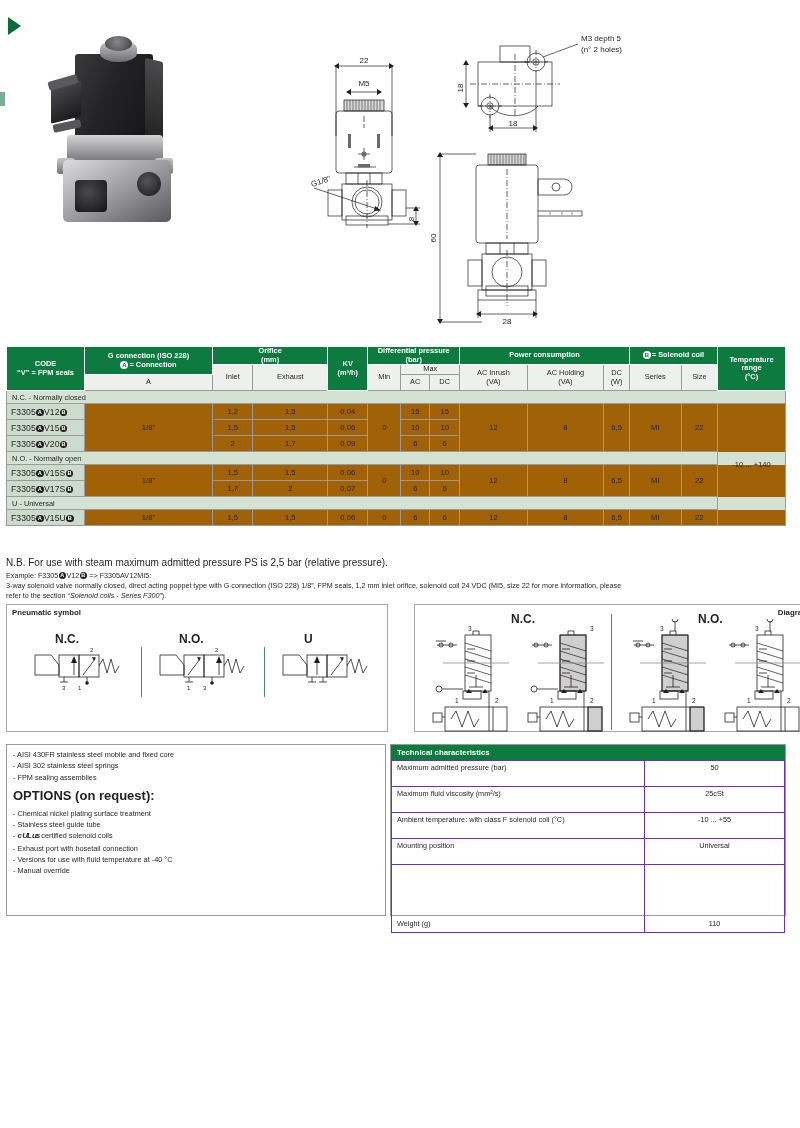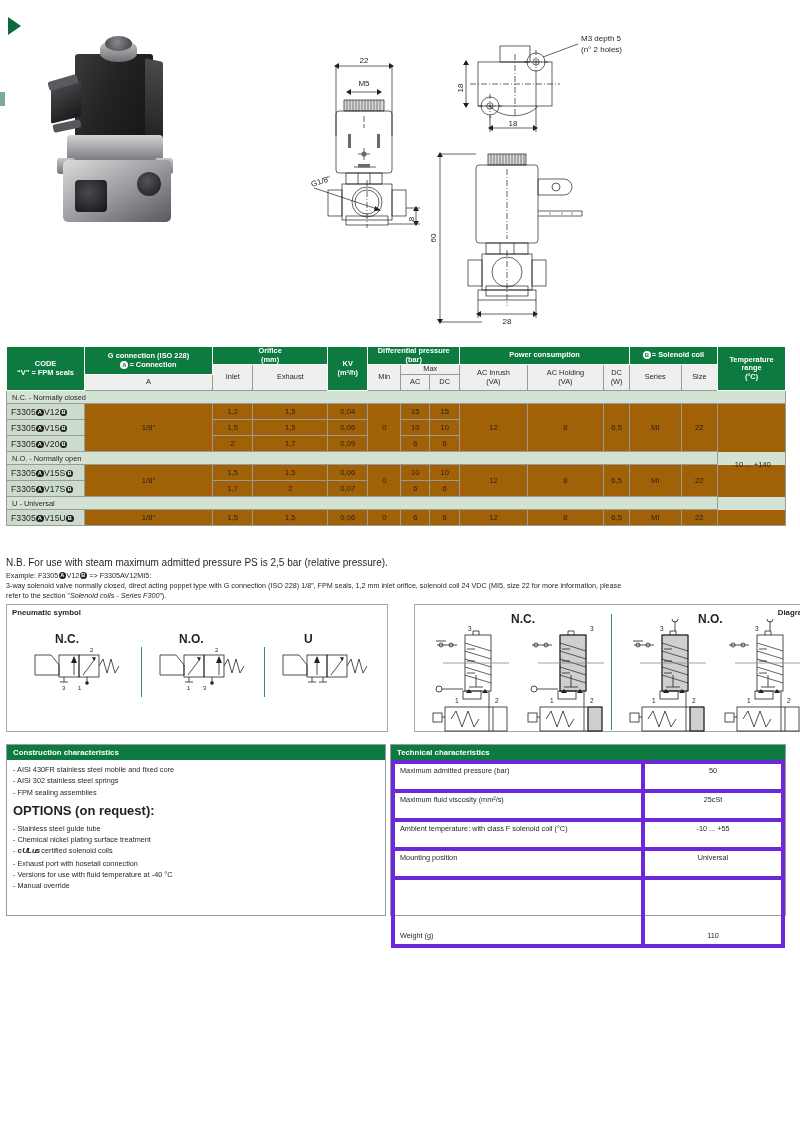--- a/index.html
+++ b/index.html
@@ -66,21 +66,21 @@
   .vsep { position:absolute; width:1px; background:#3f8f64; }
 
   
   .cons { position:absolute; left:6px; top:744px; width:380px; height:172px; border:1px solid #9a9a9a; }
   .tech { position:absolute; left:390px; top:744px; width:396px; height:172px; border:1px solid #9a9a9a; }
   .sec-h { background:#0d7a40; color:#fff; font-size:7.8px; font-weight:bold; padding:3px 0 3px 6px; }
   .cons ul { list-style:none; margin:0; padding:4px 0 0 6px; font-size:7.3px; line-height:1.55; }
   .cons li { white-space:nowrap; }
   .opt-h { font-size:13px; font-weight:bold; padding:5px 0 1px 6px; }
   .ttab { width:100%; border-collapse:collapse; font-size:7.3px; }
-  .ttab td { border:4px solid #6d28d9; padding:2px 0 14px 5px; height:15px; }
+  .ttab td { border:1px solid #6d28d9; padding:2px 0 14px 5px; height:15px; }
   .ttab td.v { text-align:center; width:140px; padding-left:0; }
   .ttab td.tall { height:68px; vertical-align:bottom; padding-bottom:4px; }
   .ul-mark { display:inline-block; font-weight:bold; font-style:italic; font-size:8px; letter-spacing:-1px; }
 </style>
 </head>
 <body>
 
 <div class="page">
 
   <div class="title-row">
@@ -570,30 +570,29 @@
             <text x="40" y="12" fill="#231f20" stroke="none">3</text>
             <text x="32" y="84" fill="#231f20" stroke="none">1</text>
             <text x="72" y="84" fill="#231f20" stroke="none">2</text>
           </g>
         </g>
       </svg>
     </div>
   </div>
 
   <div class="cons">
-    <div class="sec-h">Construction characteristics</div>
     <ul id="cons-list">
         <li>- AISI 430FR stainless steel mobile and fixed core</li>
         <li>- AISI 302 stainless steel springs</li>
         <li>- FPM sealing assemblies</li>
       </ul>
     <div class="opt-h">OPTIONS (on request):</div>
     <ul id="opts-list">
+        <li>- Chemical nickel plating surface treatment</li>
         <li>- Stainless steel guide tube</li>
-        <li>- Chemical nickel plating surface treatment</li>
         <li>- <span class="ul-mark">c UL us</span> certified solenoid coils</li>
         <li>- Exhaust port with hosetail connection</li>
         <li>- Versions for use with fluid temperature at -40 °C</li>
         <li>- Manual override</li>
       </ul>
   </div>
 
   <div class="tech">
     <div class="sec-h">Technical characteristics</div>
     <table class="ttab">

